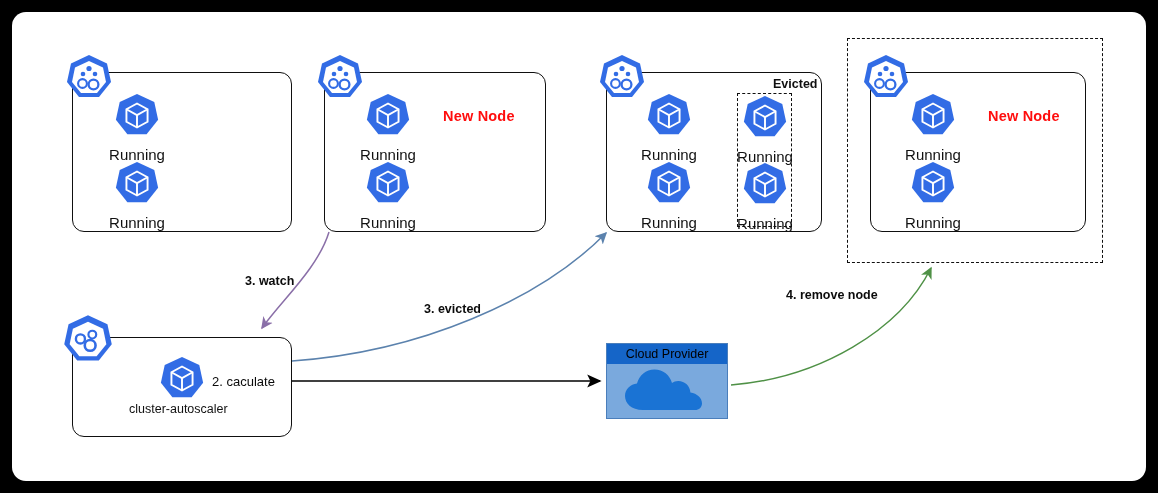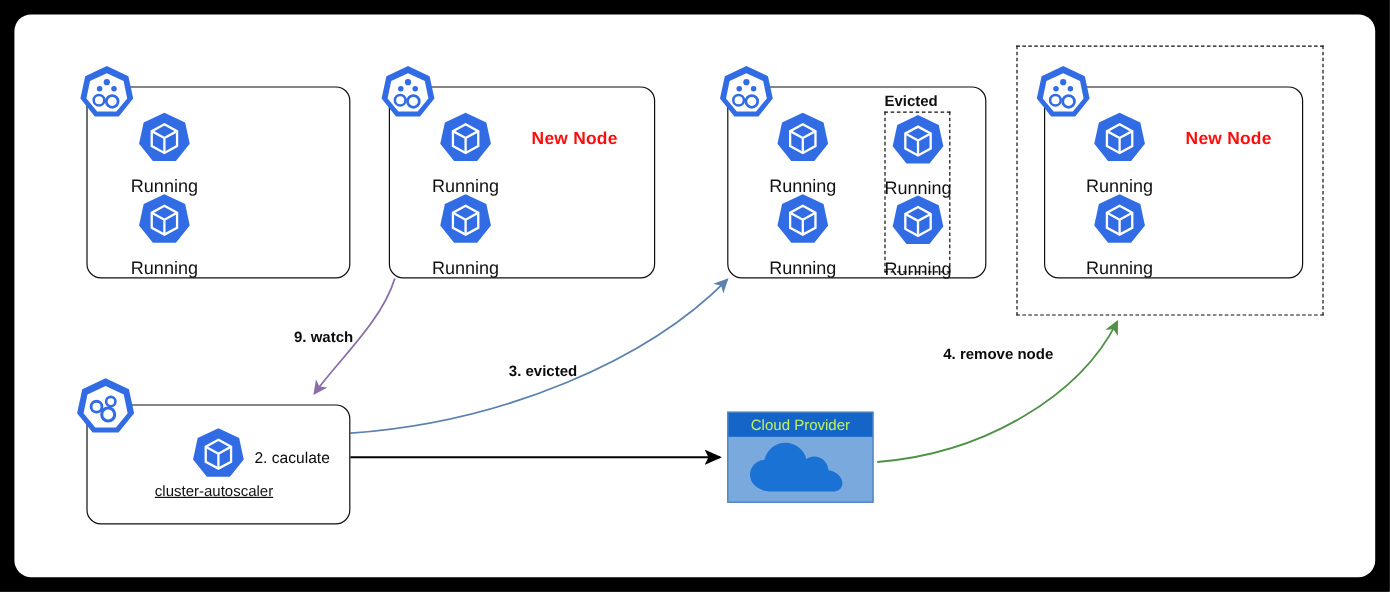--- a/index.html
+++ b/index.html
@@ -47,20 +47,21 @@
     font-size: 14.5px;
     letter-spacing: .2px;
     white-space: nowrap;
   }
   .evicted-label {
     position: absolute;
     color: #0f0f0f;
     font-weight: bold;
     font-size: 12.5px;
     white-space: nowrap;
+    margin-left: 36px;
   }
   .evicted-dash {
     position: absolute;
     border: 1.6px dashed #0f0f0f;
     box-sizing: border-box;
   }
   .remove-dash {
     position: absolute;
     border: 1.7px dashed #0f0f0f;
     box-sizing: border-box;
@@ -119,21 +120,21 @@
   
   #cloud-box {
     position: absolute;
     box-sizing: border-box;
     border: 1px solid #4a7ebb;
     background: #7aa9dd;
   }
   #cloud-header {
     height: 20px;
     background: #1565c8;
-    color: #bef264;
+    color: #000000;
     font-size: 12.5px;
     display: flex;
     align-items: center;
     justify-content: center;
     white-space: nowrap;
   }
   #cloud-body {
     position: relative;
     height: 52px;
   }
@@ -343,32 +344,32 @@
     </svg>
   </div>
   <div class="icon" style="left:158px; top:355px;">
     <svg width="48" height="48" viewBox="0 0 50 50" xmlns="http://www.w3.org/2000/svg">
       <polygon points="25,2 43,10.5 47,29 35,44 15,44 3,29 7,10.5" fill="#326ce5"></polygon>
       <path d="M25,12 L36,18 L36,31 L25,37 L14,31 L14,18 Z" fill="none" stroke="#ffffff" stroke-width="2"></path>
       <path d="M14,18 L25,24 L36,18 M25,24 L25,37" fill="none" stroke="#ffffff" stroke-width="2"></path>
     </svg>
   </div>
   <div class="inline-step" style="left:212px; top:374px;">2. caculate</div>
-  <div class="as-caption" style="left:129px; top:402px;text-decoration:underline;">cluster-autoscaler</div>
+  <div class="as-caption" style="left:129px; top:402px;">cluster-autoscaler</div>
 
   <div id="cloud-box" style="left:606px; top:343px; width:122px; height:76px;">
     <div id="cloud-header">Cloud Provider</div>
     <div id="cloud-body">
       <span id="cloud-glyph">
         <svg width="92" height="46" viewBox="0 0 92 46" xmlns="http://www.w3.org/2000/svg">
           <path d="M22,44 C10,44 4,37 4,30 C4,23.5 9.5,18 16,17.6
                    C18,9.5 25,3.5 33.5,3.5 C42,3.5 49,9.3 51,17
                    C52.6,15.8 54.8,15 57.2,15 C64,15 69,20 69.4,26.4
                    C76,27.2 81,32 81,37.4 C81,41 78,44 74,44 Z" fill="#1a73d4"></path>
         </svg>
       </span>
     </div>
   </div>
 
-  <div class="step-label" style="left:245px; top:274px;">9. watch</div>
+  <div class="step-label" style="left:245px; top:274px;">3. watch</div>
   <div class="step-label" style="left:424px; top:302px;">3. evicted</div>
   <div class="step-label" style="left:786px; top:288px;">4. remove node</div>
 </div>
 
 </body></html>

